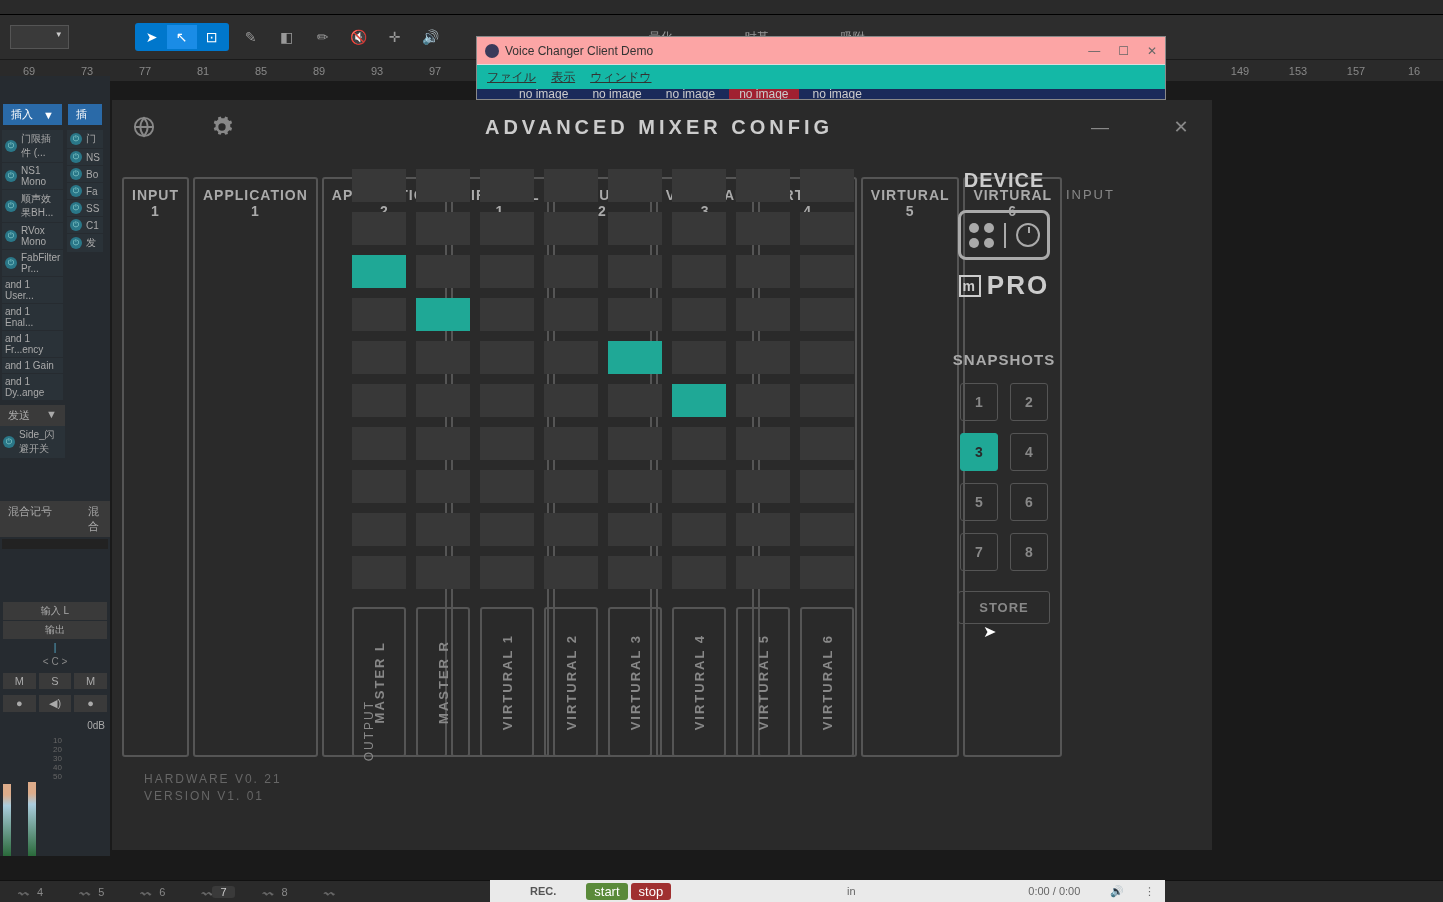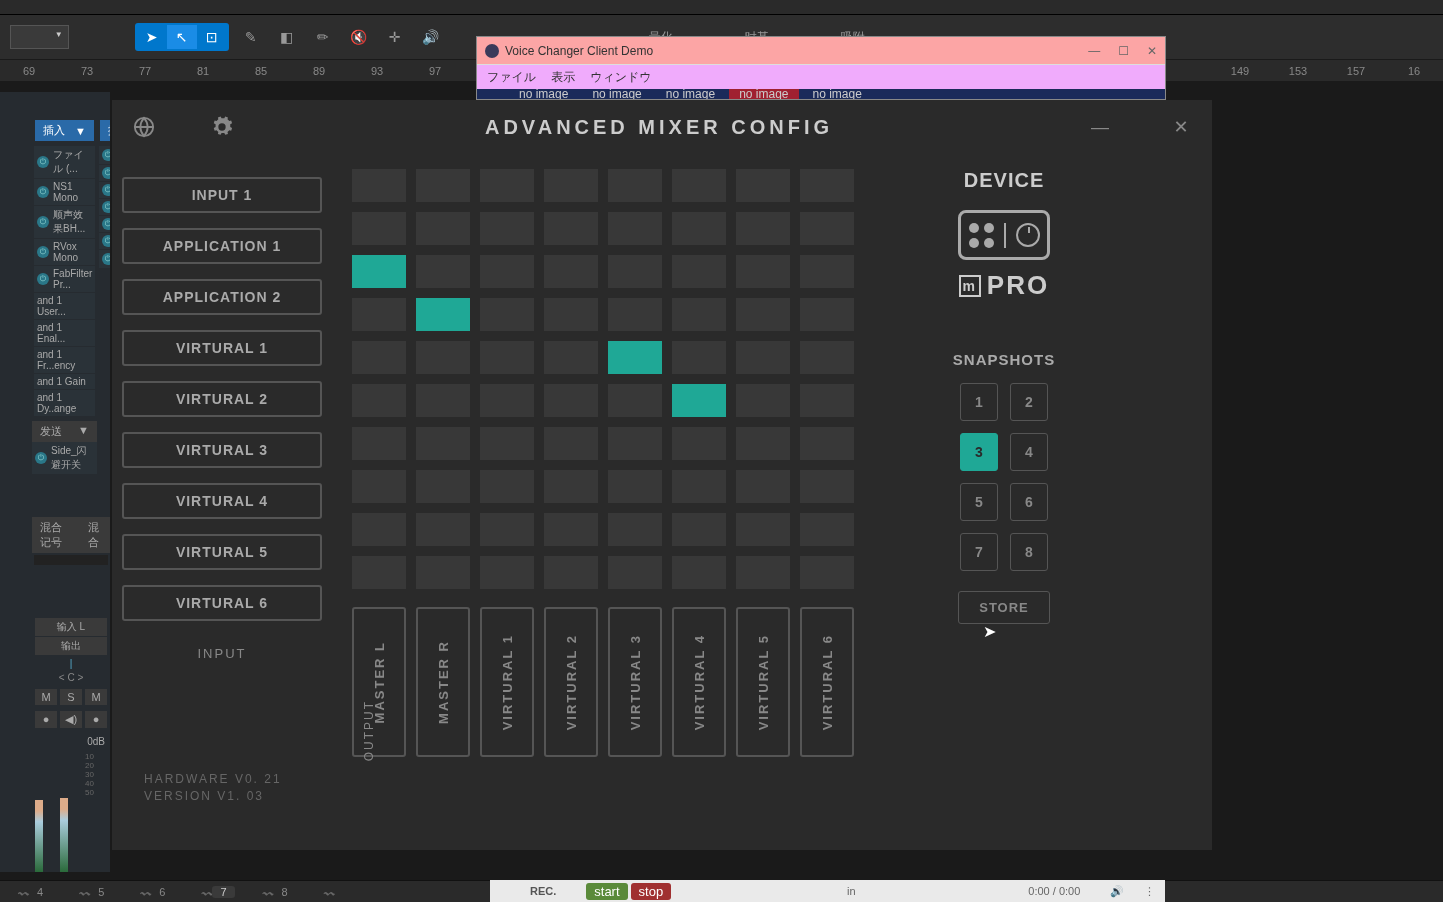--- a/index.html
+++ b/index.html
@@ -99,27 +99,28 @@
     }
     .voice-controls {
       margin-left: auto;
       display: flex;
       gap: 18px;
       color: #666;
       font-size: 12px;
     }
     .voice-menu {
       height: 24px;
-      background: #f0abfc;
+      background: #14b8a6;
       display: flex;
       align-items: center;
       padding: 0 10px;
       gap: 15px;
       font-size: 12px;
       color: #333;
+      text-decoration: underline;
     }
     .voice-content {
       height: 10px;
       background: #1a2a5a;
       display: flex;
       align-items: center;
       overflow: hidden;
     }
     .voice-img-slot {
       padding: 2px 10px;
@@ -139,28 +140,27 @@
       font-size: 11px;
       border-bottom: 1px solid #1a1a1a;
       overflow: hidden;
     }
     .ruler-mark { width: 58px; text-align: center; }
 
     
     .daw-left {
       position: absolute;
       left: 0;
-      top: 92px;
+      top: 76px;
       width: 110px;
       height: 780px;
       background: #262b30;
       font-size: 10px;
       color: #aaa;
       overflow: hidden;
-      padding-left: 32px;
     }
     .track-dropdown {
       background: #2a6aa8;
       color: #fff;
       padding: 3px 8px;
       margin: 28px 3px 3px 3px;
       font-size: 11px;
       display: flex;
       align-items: center;
       justify-content: space-between;
@@ -267,22 +267,22 @@
 
     .mixer-body {
       display: flex;
       margin-top: 25px;
     }
 
     
     .input-col {
       width: 200px;
       display: flex;
-      flex-direction: column;
-      gap: 15px;
+      flex-direction: row;
+      gap: 4px;
       padding-top: 8px;
       margin-right: 30px;
     }
     .input-btn {
       border: 2px solid #555;
       color: #aaa;
       text-align: center;
       padding: 8px;
       font-size: 14px;
       font-weight: bold;
@@ -605,21 +605,21 @@
 <div class="daw-left">
   <div style="display:flex">
     <div style="width:65px">
       <div class="track-dropdown">
         <span>插入</span>
           <span>▼</span>
       </div>
       <div class="track-list">
         <div class="track-item">
             <span class="power-dot">⏻</span>
-            <span>ファイル (...</span>
+            <span>门限插件 (...</span>
           </div>
         <div class="track-item">
             <span class="power-dot">⏻</span>
             <span>NS1 Mono</span>
           </div>
         <div class="track-item">
             <span class="power-dot">⏻</span>
             <span>顺声效果BH...</span>
           </div>
         <div class="track-item">
@@ -924,21 +924,21 @@
             <div class="snap-btn">8</div>
           </div>
         <div class="store-btn">STORE</div>
       </div>
 
     </div>
   </div>
 
   <div class="version-info">
     <div>HARDWARE V0. 21</div>
-    <div>VERSION V1. 03</div>
+    <div>VERSION V1. 01</div>
   </div>
 </div>
 
 <div style="position:absolute;left:983px;top:622px;color:#fff;font-size:16px">➤</div>
 
 <div class="bottom-bar">
   <span class="wave-icon">〰</span>
   <span class="bot-num">4</span>
   <span class="wave-icon">〰</span>
   <span class="bot-num">5</span>

